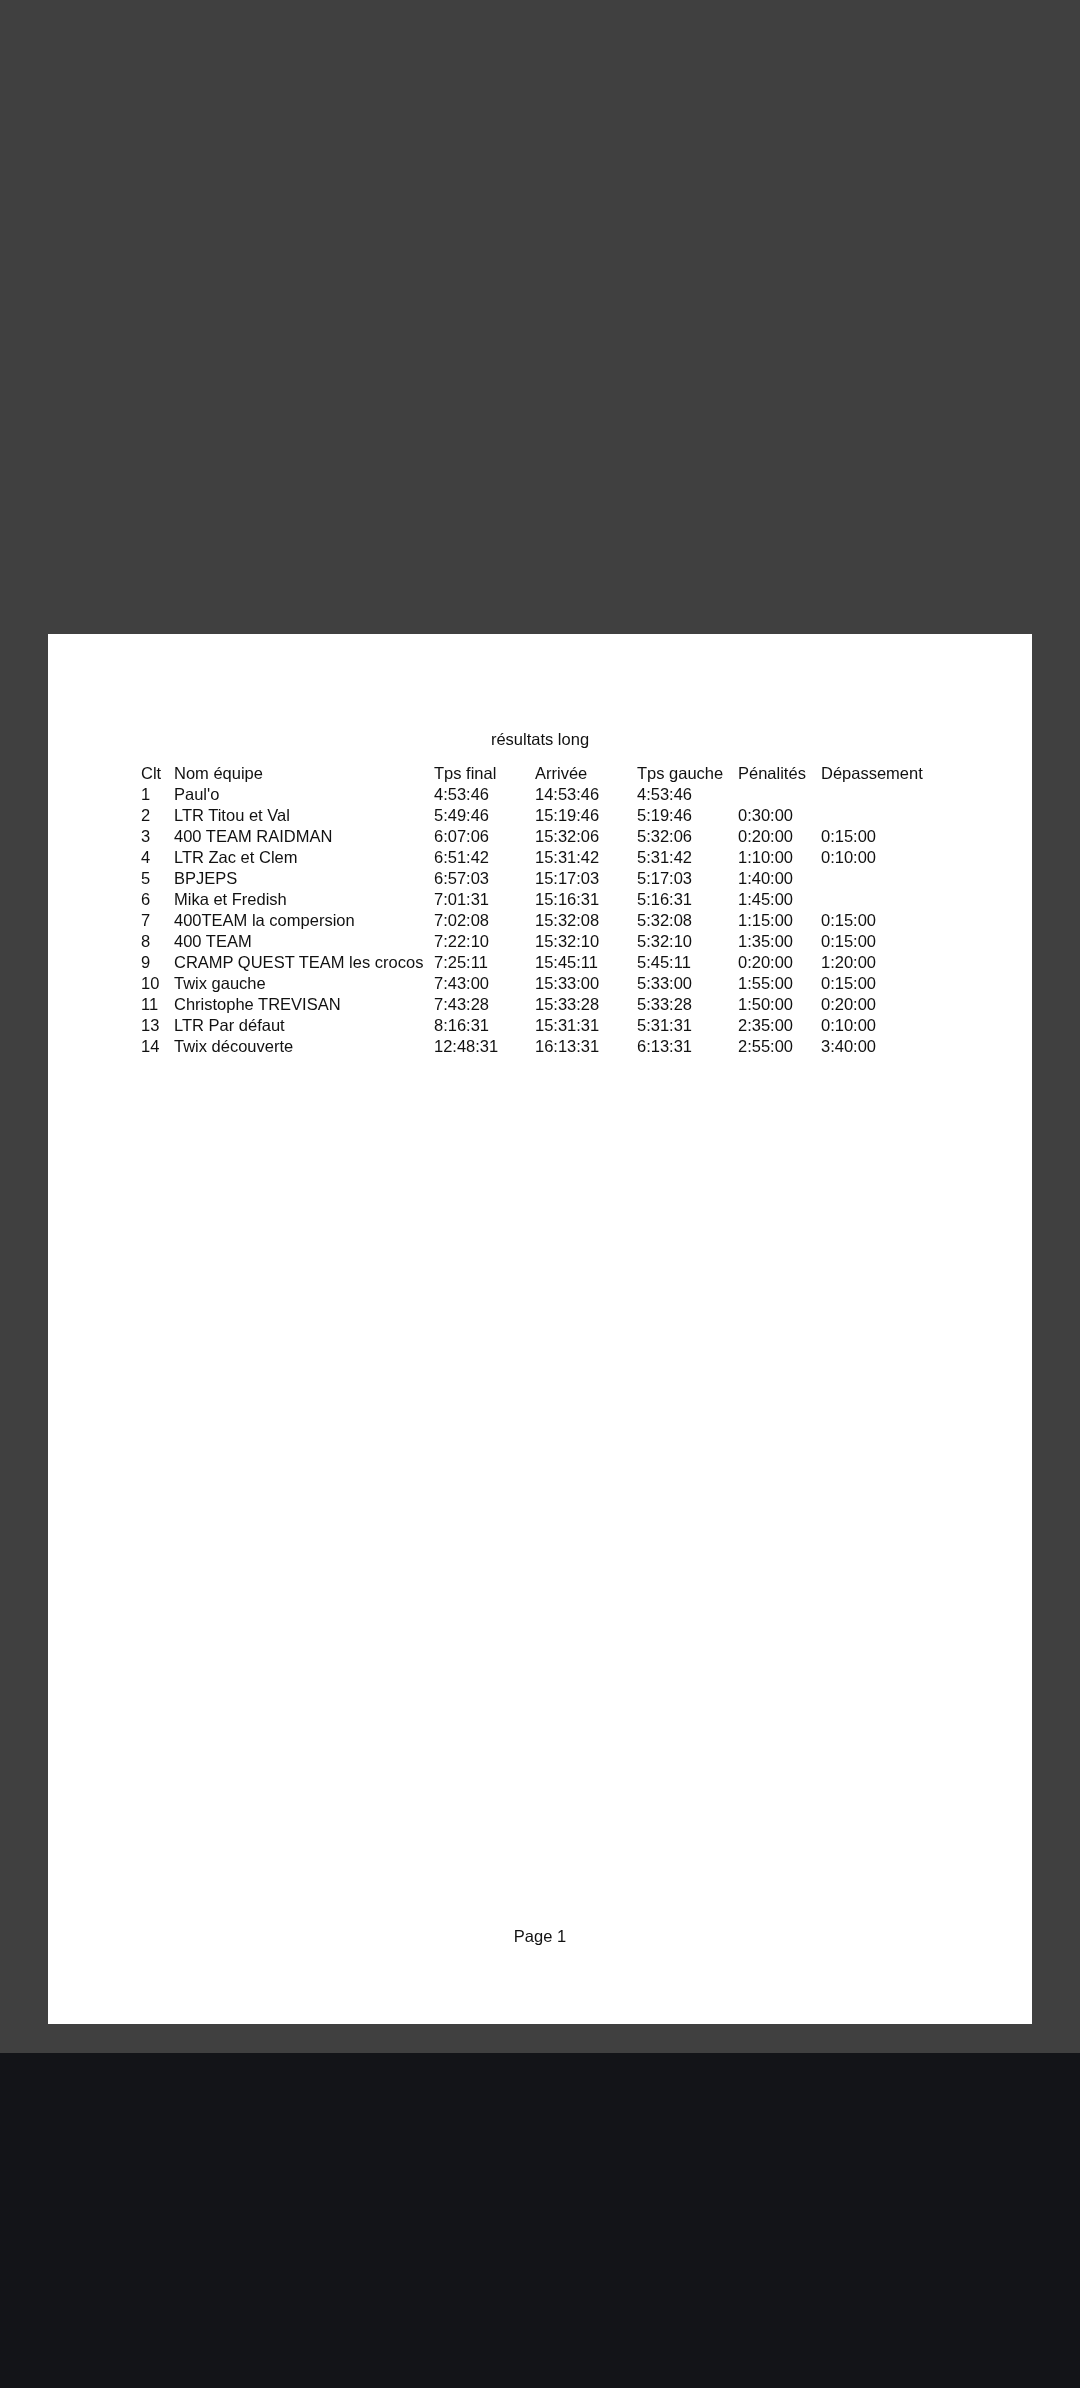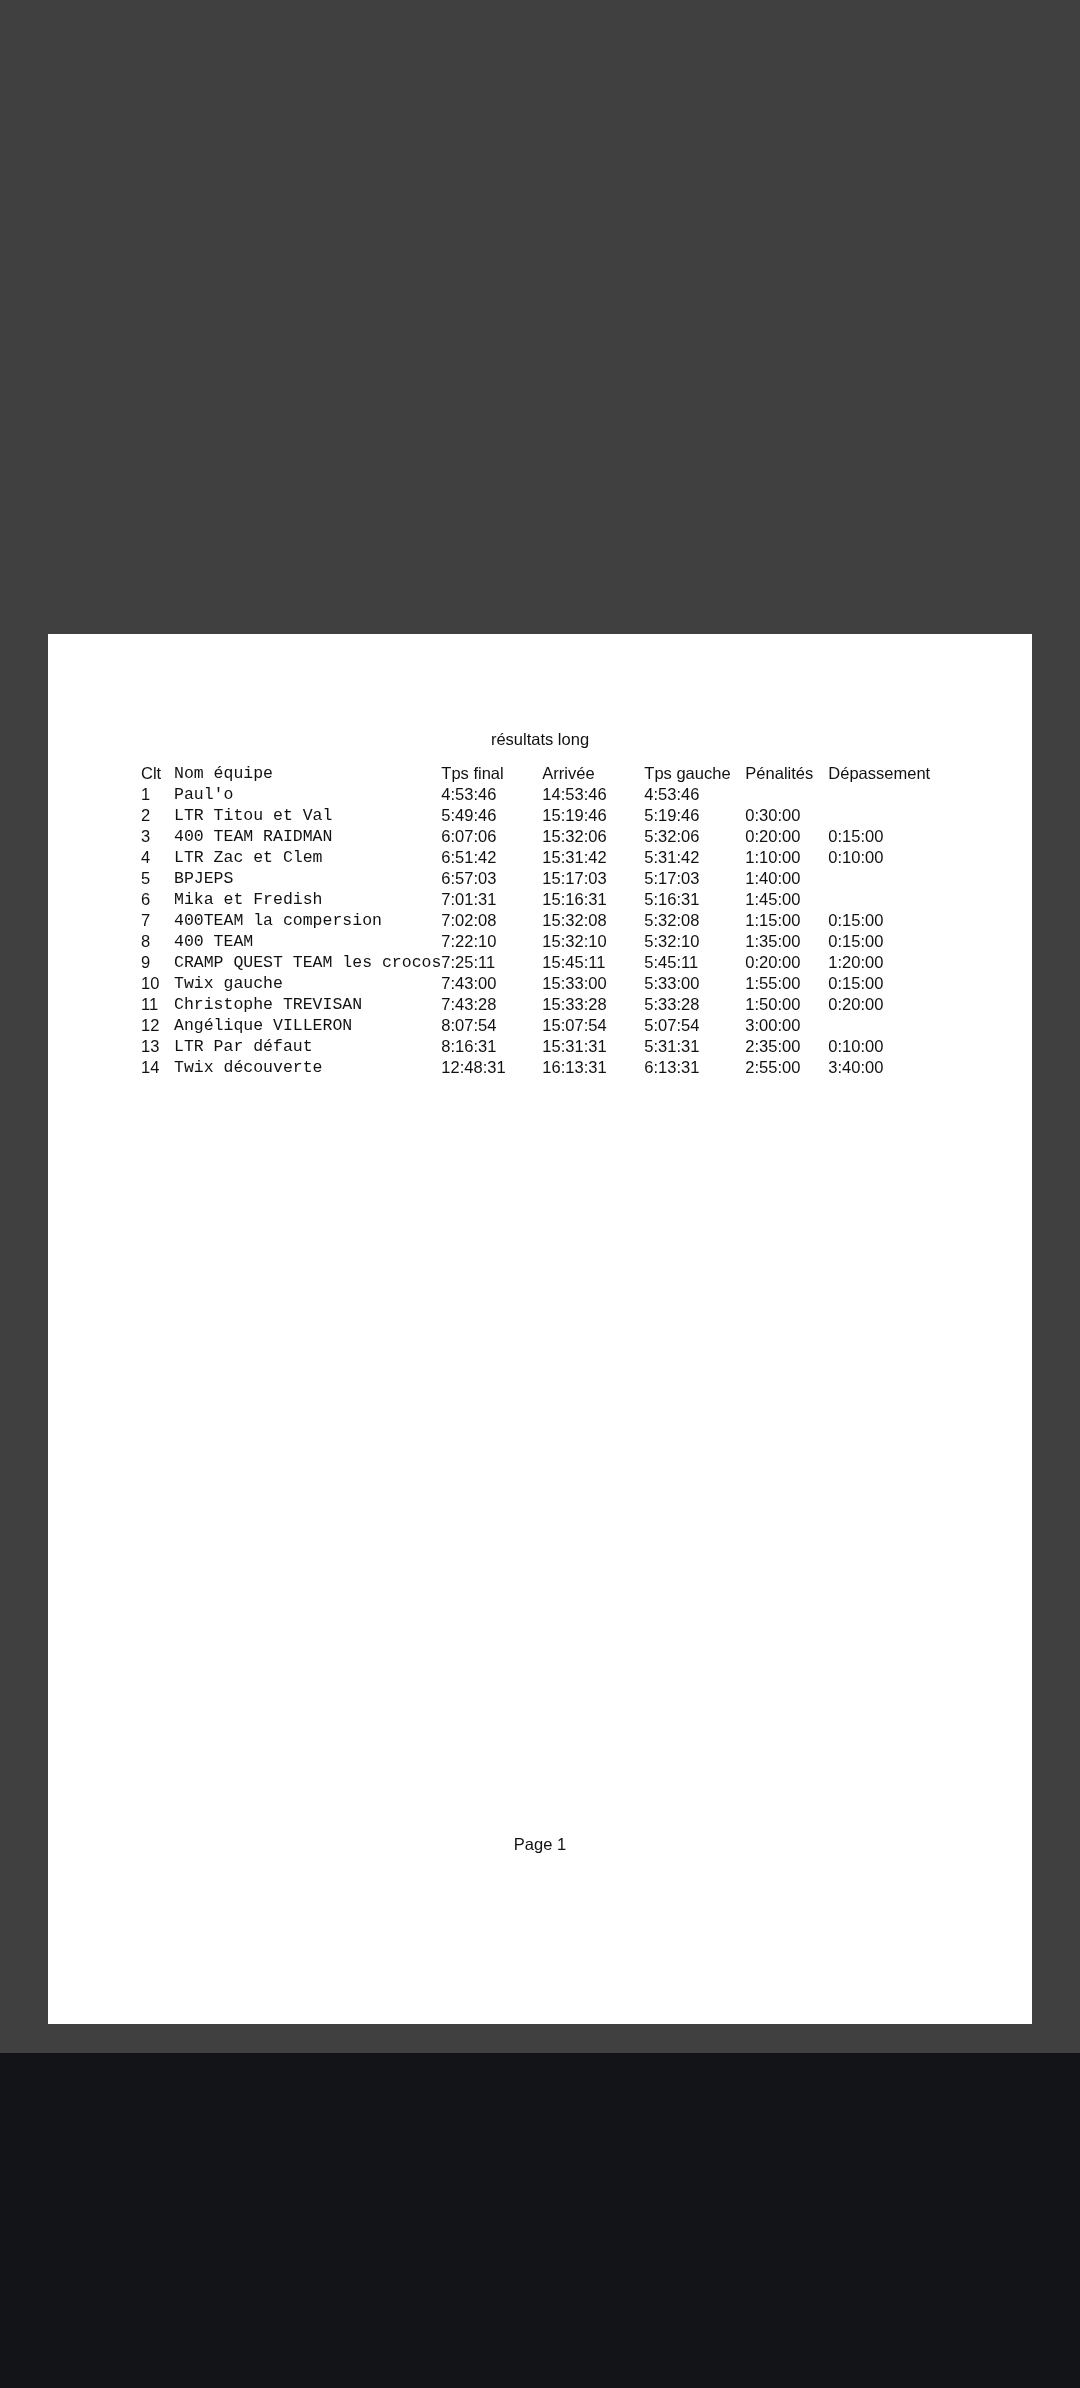--- a/index.html
+++ b/index.html
@@ -55,25 +55,25 @@
       vertical-align: middle;
     }
     .c-rank { width: 33px; }
     .c-name { width: 260px; }
     .c-final { width: 101px; }
     .c-arr { width: 102px; }
     .c-course { width: 101px; }
     .c-pen { width: 83px; }
     .c-dep { width: 110px; }
     td.c-rank { text-align: right; padding-right: 3px; box-sizing: border-box; }
-    th.c-name, td.c-name { padding-left: 0; font-family: Liberation Mono, monospace; }
+    th.c-name, td.c-name { padding-left: 0; }
     .page-footer {
       position: absolute;
       left: 0;
-      top: 1200px;
+      top: 1292px;
       width: 984px;
       text-align: center;
       font-size: 16.5px;
       color: #111;
       line-height: 20px;
     }
   </style>
 </head>
 <body>
 
@@ -187,29 +187,20 @@
           <tr>
             <td class="c-rank">11</td>
             <td class="c-name">Christophe TREVISAN</td>
             <td class="c-final">7:43:28</td>
             <td class="c-arr">15:33:28</td>
             <td class="c-course">5:33:28</td>
             <td class="c-pen">1:50:00</td>
             <td class="c-dep">0:20:00</td>
           </tr>
           <tr>
-            <td class="c-rank">12</td>
-            <td class="c-name">Angélique VILLERON</td>
-            <td class="c-final">8:07:54</td>
-            <td class="c-arr">15:07:54</td>
-            <td class="c-course">5:07:54</td>
-            <td class="c-pen">3:00:00</td>
-            <td class="c-dep"></td>
-          </tr>
-          <tr>
             <td class="c-rank">13</td>
             <td class="c-name">LTR Par défaut</td>
             <td class="c-final">8:16:31</td>
             <td class="c-arr">15:31:31</td>
             <td class="c-course">5:31:31</td>
             <td class="c-pen">2:35:00</td>
             <td class="c-dep">0:10:00</td>
           </tr>
           <tr>
             <td class="c-rank">14</td>

